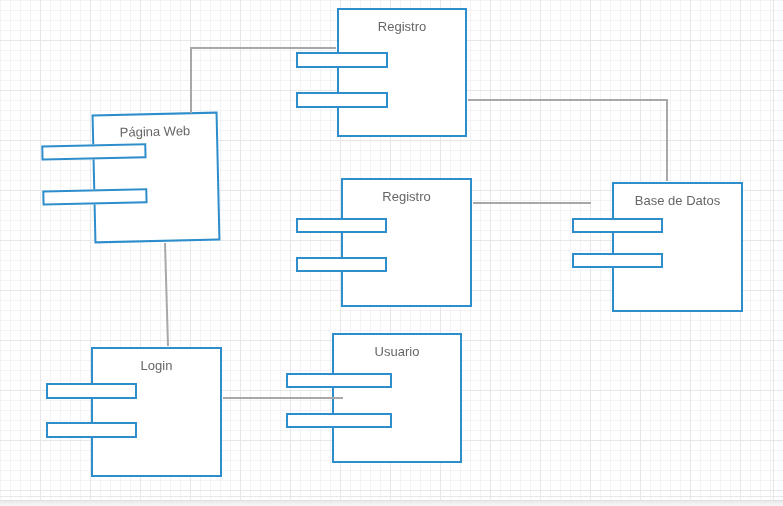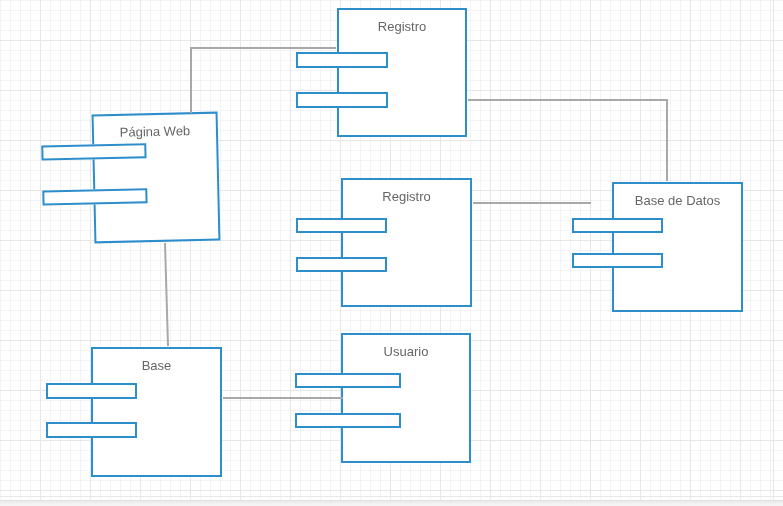--- a/index.html
+++ b/index.html
@@ -89,25 +89,25 @@
     <div class="tab" style="left:-47px;top:77px;width:91px;height:15px"></div>
   </div>
 
   <div class="component" style="left:612px;top:182px;width:131px;height:130px">
     <div class="c-title">Base de Datos</div>
     <div class="tab" style="left:-42px;top:34px;width:91px;height:15px"></div>
     <div class="tab" style="left:-42px;top:69px;width:91px;height:15px"></div>
   </div>
 
   <div class="component" style="left:91px;top:347px;width:131px;height:130px">
-    <div class="c-title">Base</div>
+    <div class="c-title">Login</div>
     <div class="tab" style="left:-47px;top:34px;width:91px;height:16px"></div>
     <div class="tab" style="left:-47px;top:73px;width:91px;height:16px"></div>
   </div>
 
-  <div class="component" style="left:341px;top:333px;width:130px;height:130px">
+  <div class="component" style="left:332px;top:333px;width:130px;height:130px">
     <div class="c-title">Usuario</div>
     <div class="tab" style="left:-48px;top:38px;width:106px;height:15px"></div>
     <div class="tab" style="left:-48px;top:78px;width:106px;height:15px"></div>
   </div>
 
   <div id="page-bottom-edge"></div>
 </div>
 
 </body></html>

